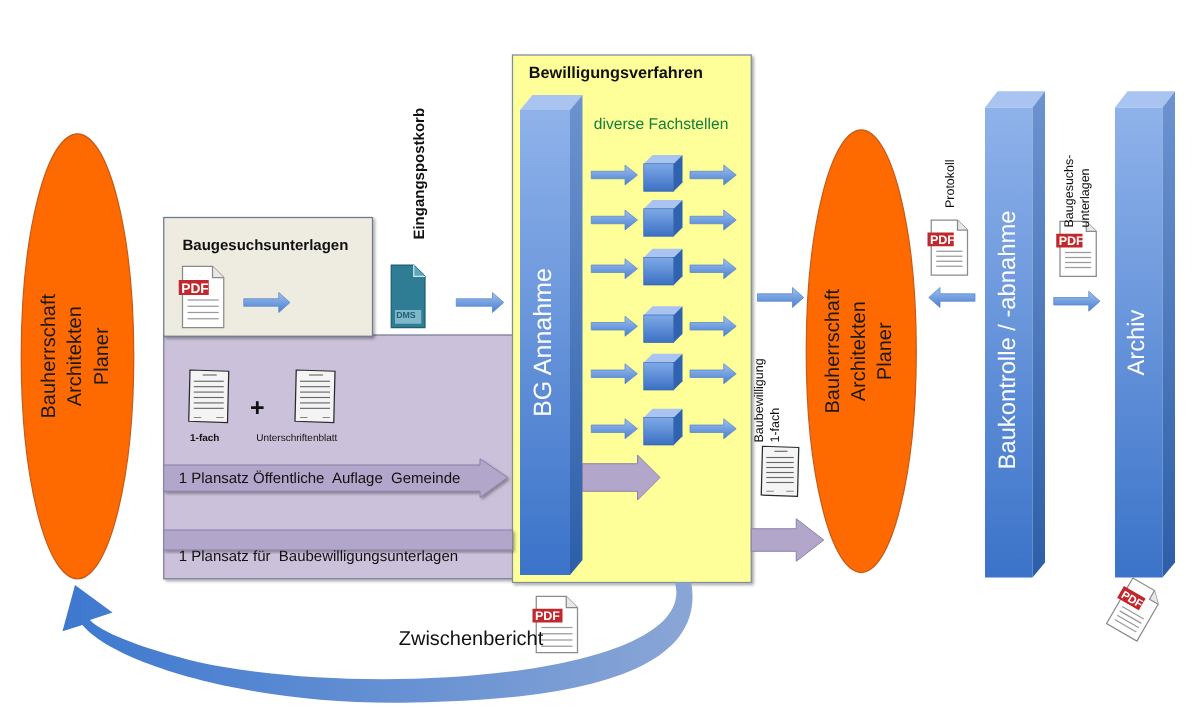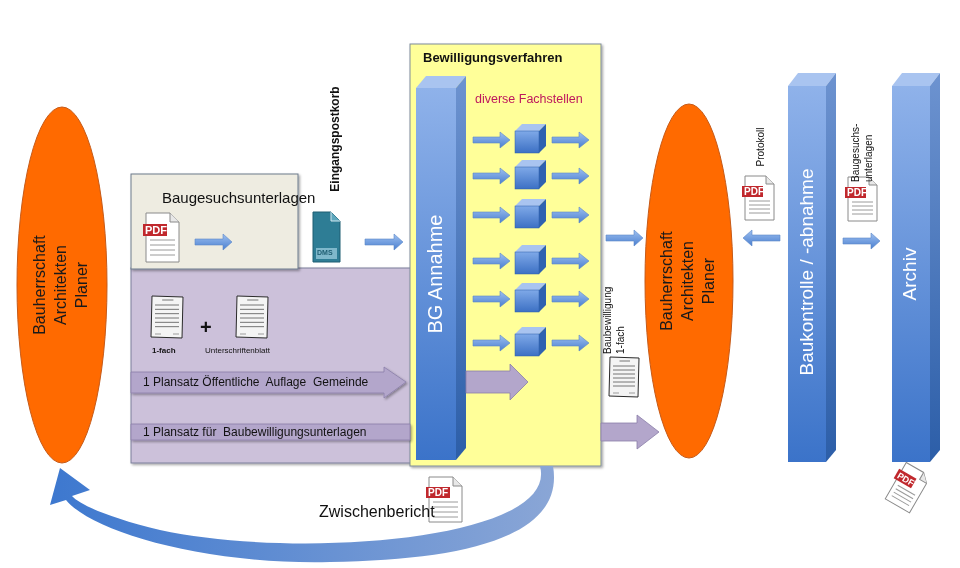--- a/index.html
+++ b/index.html
@@ -249,33 +249,33 @@
   <div>Architekten</div>
   <div>Planer</div>
 </div>
 
 <div class="vtext rot" style="left:619px; top:248px; width:140px; height:66px; font-size:16px; line-height:21px; color:#1a1a1a;">
   <div>Bauherrschaft</div>
   <div>Architekten</div>
   <div>Planer</div>
 </div>
 
-<div class="abs lbl" style="left:162px; top:189px; font-size:15px;">Baugesuchsunterlagen</div>
+<div class="abs lbl" style="left:146px; top:189px; font-size:12px;font-weight:bold;">Baugesuchsunterlagen</div>
 
 <div class="vtext rot" style="left:276px; top:131px; width:120px; height:16px; font-size:12px; font-weight:bold; color:#111;">Eingangspostkorb</div>
 <div class="abs" style="left:317px; top:249px; font-size:7px; color:#1f5e72; font-weight:bold;">DMS</div>
 
 <div class="abs lbl" style="left:152px; top:346px; font-size:8px; font-weight:bold;">1-fach</div>
 <div class="abs lbl" style="left:200px; top:316px; font-size:20px; font-weight:bold;">+</div>
 <div class="abs lbl" style="left:205px; top:346px; font-size:8px; font-weight:normal;">Unterschriftenblatt</div>
 <div class="abs lbl" style="left:143px; top:375px; font-size:12px; white-space:pre;">1 Plansatz Öffentliche  Auflage  Gemeinde</div>
-<div class="abs lbl" style="left:143px; top:425px; font-size:12px; white-space:pre;">1 Plansatz für  Baubewilligungsunterlagen</div>
+<div class="abs lbl" style="left:143px; top:438px; font-size:12px; white-space:pre;">1 Plansatz für  Baubewilligungsunterlagen</div>
 
 <div class="abs lbl" style="left:423px; top:50px; font-size:13px; font-weight:bold;text-align:right;">Bewilligungsverfahren</div>
-<div class="abs" style="left:475px; top:92px; font-size:12.5px; color:#be185d;">diverse Fachstellen</div>
+<div class="abs" style="left:475px; top:92px; font-size:12.5px; color:#15803d;">diverse Fachstellen</div>
 <div class="vtext rot" style="left:366px; top:262px; width:140px; height:24px; font-size:20px; color:#ffffff;">BG Annahme</div>
 
 <div class="vtext rot" style="left:575px; top:300px; width:80px; height:28px; font-size:10px; line-height:13px; color:#111; text-align:left;">
   <div>Baubewilligung</div>
   <div>1-fach</div>
 </div>
 
 <div class="abs lbl" style="left:319px; top:503px; font-size:16px;">Zwischenbericht</div>
 
 <div class="vtext rot" style="left:732px; top:140px; width:60px; height:14px; font-size:10px; color:#111;">Protokoll</div>

